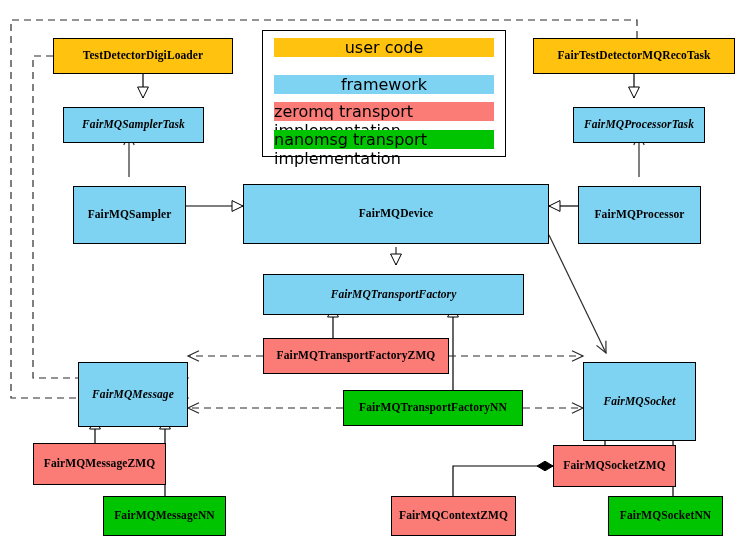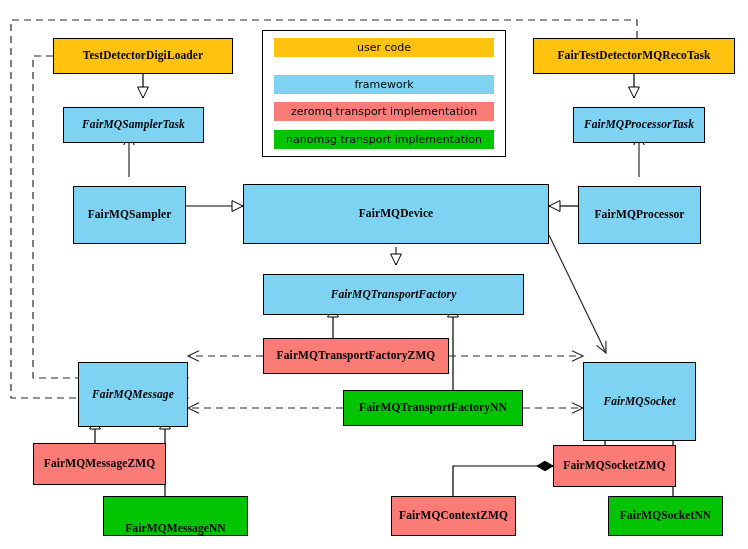--- a/index.html
+++ b/index.html
@@ -10,22 +10,22 @@
         display:flex;align-items:center;justify-content:center;text-align:center;
         font-size:11.5px;font-weight:bold;color:#000;line-height:1.15;letter-spacing:0.1px;font-family:Liberation Serif, serif;}
   .node.abstract{font-style:italic;}
   .c-user{background:#ffc20e;}
   .c-framework{background:#7ed3f2;margin-top:9px;}
   .c-zmq{background:#fb7b77;}
   .c-nn{background:#00c400;}
   #legend{position:absolute;left:262px;top:30px;width:244px;height:127px;
           background:#ffffff;border:1px solid #000;box-sizing:border-box;
           padding:7px 11px;display:flex;flex-direction:column;justify-content:space-between;}
-  .legend-row{height:19px;display:flex;align-items:center;justify-content:center;
-              font-size:11px;font-weight:normal;color:#000;}
+  .legend-row{height:19px;display:flex;justify-content:center;
+              font-size:16px;font-weight:normal;color:#000;}
 </style>
 </head>
 <body>
 
 <div id="canvas">
 
   <svg id="edges" viewBox="0 0 748 549" xmlns="http://www.w3.org/2000/svg">
     <defs>
       <marker id="hollowtri" markerWidth="14" markerHeight="14" refX="12" refY="6" orient="auto" markerUnits="userSpaceOnUse">
         <path d="M12,6 L1,0.6 L1,11.4 Z" fill="#ffffff" stroke="#000" stroke-width="1"></path>
@@ -120,21 +120,21 @@
       </div>
       <div class="node c-framework abstract" style="left: 78px; top: 353px; width: 110px; height: 65px;">
         <span>FairMQMessage</span>
       </div>
       <div class="node c-framework abstract" style="left: 583px; top: 353px; width: 113px; height: 79px;">
         <span>FairMQSocket</span>
       </div>
       <div class="node c-zmq" style="left: 33px; top: 443px; width: 133px; height: 42px;">
         <span>FairMQMessageZMQ</span>
       </div>
-      <div class="node c-nn" style="left: 103px; top: 496px; width: 145px; height: 40px; align-items: flex-end;">
+      <div class="node c-nn" style="left: 103px; top: 496px; width: 123px; height: 40px;">
         <span>FairMQMessageNN</span>
       </div>
       <div class="node c-zmq" style="left: 553px; top: 445px; width: 123px; height: 42px;">
         <span>FairMQSocketZMQ</span>
       </div>
       <div class="node c-nn" style="left: 608px; top: 496px; width: 115px; height: 40px;">
         <span>FairMQSocketNN</span>
       </div>
       <div class="node c-zmq" style="left: 391px; top: 496px; width: 125px; height: 40px;">
         <span>FairMQContextZMQ</span>

